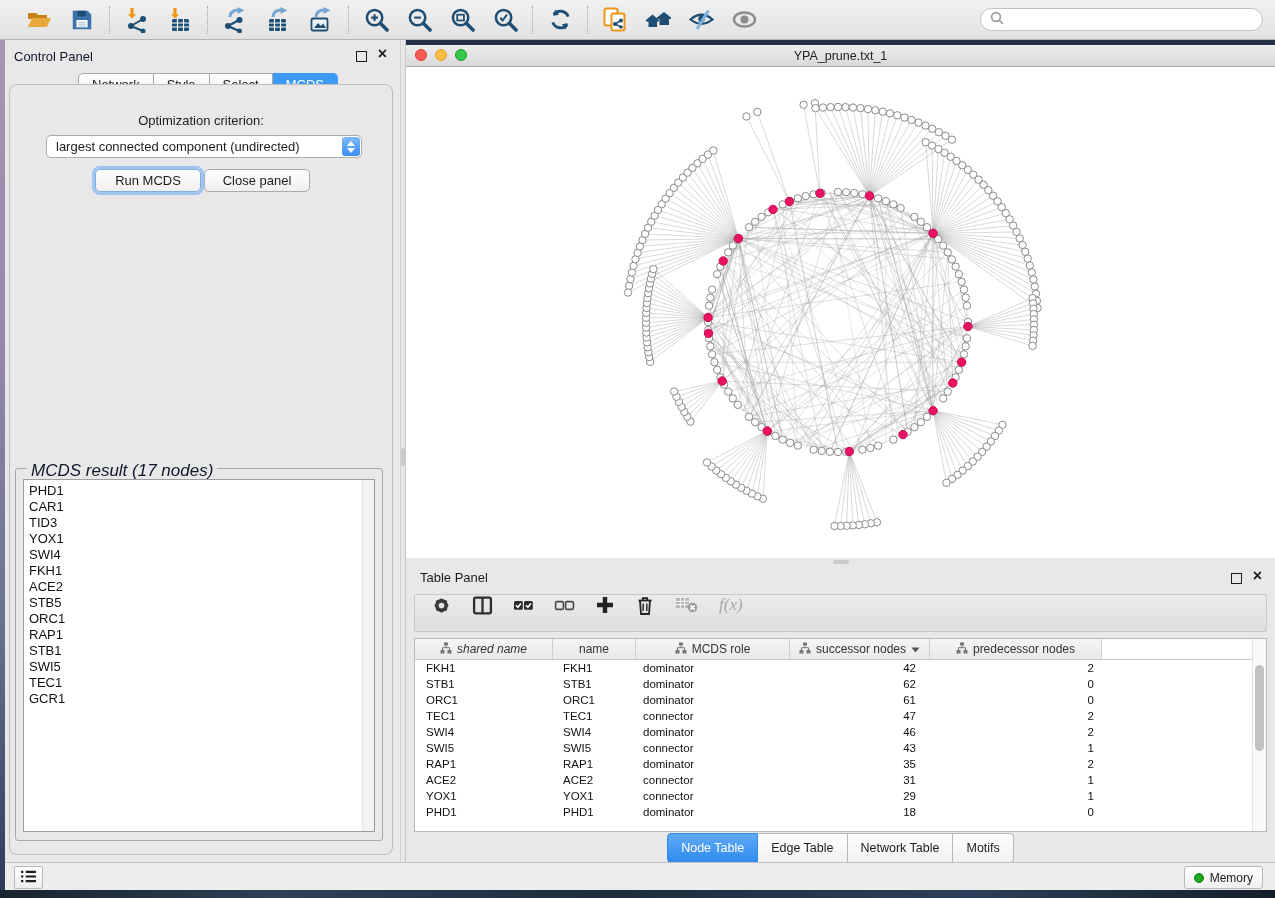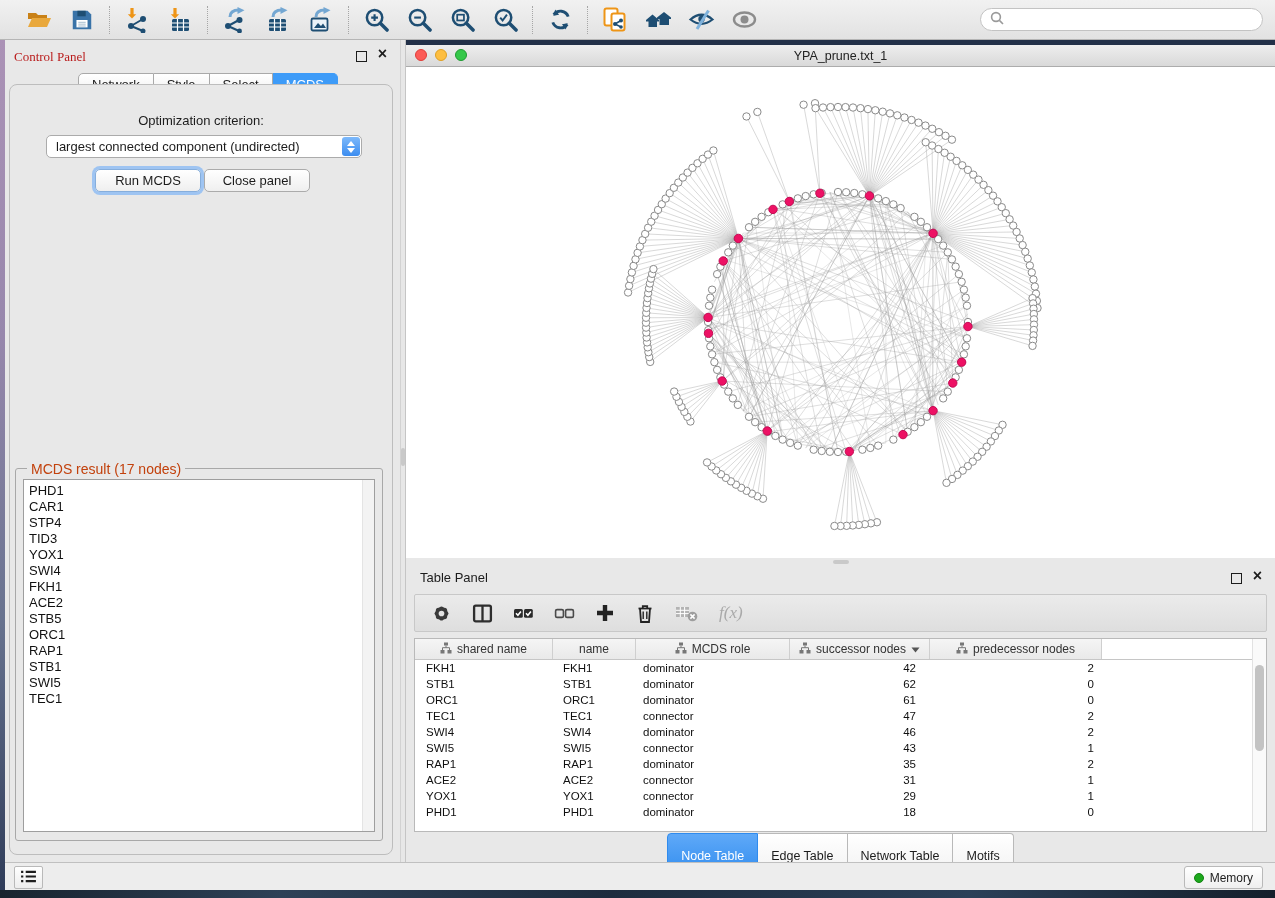--- a/index.html
+++ b/index.html
@@ -15,21 +15,21 @@
   .search-box{margin-left:auto;width:283px;height:23px;background:#fff;border:1px solid #C3C3C3;border-radius:12px;
               display:flex;align-items:center;padding:0 9px;gap:6px;box-sizing:border-box;}
   .search-box input{border:none;outline:none;flex:1;font-size:12px;background:transparent;font-family:inherit;}
   
   .wall-left{position:absolute;left:0;top:40px;width:5px;height:850px;
              background:linear-gradient(#AB92B6,#9787AC 35%,#68738F 68%,#2F3C59);}
   .wall-bottom{position:absolute;left:0;top:890px;width:1275px;height:8px;
                background:linear-gradient(90deg,#18242F,#2E4157 22%,#1D2C3E 48%,#2B4058 76%,#141F2B);}
   
   .control-panel{position:absolute;left:5px;top:40px;width:395px;height:822px;background:#E8E8E8;}
-  .panel-title{position:absolute;left:9px;top:9px;font-size:13px;color:#b91c1c;font-family:Liberation Serif, serif;}
+  .panel-title{position:absolute;left:9px;top:9px;font-size:13px;color:#0f172a;}
   .float-btn{position:absolute;top:11px;width:9px;height:9px;border:1.6px solid #1C1C1C;background:transparent;}
   .close-x{position:absolute;top:5px;font-size:16px;font-weight:700;color:#1C1C1C;line-height:18px;}
   .cp-float{right:33px;} .cp-close{right:13px;}
   .cp-tabs{position:absolute;left:73px;top:33px;display:flex;height:22px;}
   .cp-tab{display:flex;align-items:center;padding:0 13px;font-size:13px;color:#1C1C1C;
           border:1px solid #A9A9A9;border-left:none;background:linear-gradient(#FFFFFF,#F0F0F0);cursor:default;}
   .cp-tab:first-child{border-left:1px solid #A9A9A9;border-radius:5px 0 0 5px;}
   .cp-tab:last-child{border-radius:0 5px 5px 0;}
   .cp-tab.active{background:#3D9BF8;border-color:#3D9BF8;color:#fff;}
   .cp-body{position:absolute;left:4px;right:7px;top:44px;bottom:7px;border:1px solid #BDBDBD;border-radius:8px;background:#E8E8E8;}
@@ -38,21 +38,21 @@
               border-radius:5px;font-size:13px;color:#1C1C1C;display:flex;align-items:center;padding-left:9px;box-sizing:border-box;}
   .sel-stepper{position:absolute;right:1px;top:1px;bottom:1px;width:18px;border-radius:3px;
                background:linear-gradient(#7DB9FB,#3C8DF0);display:flex;flex-direction:column;align-items:center;justify-content:center;gap:2px;}
   .tri-up{width:0;height:0;border-left:4px solid transparent;border-right:4px solid transparent;border-bottom:5px solid #fff;}
   .tri-dn{width:0;height:0;border-left:4px solid transparent;border-right:4px solid transparent;border-top:5px solid #fff;}
   .btn{position:absolute;height:23px;border:1px solid #ABABAB;border-radius:5px;background:linear-gradient(#FFFFFF,#EFEFEF);
        font-size:13px;color:#1C1C1C;display:flex;align-items:center;justify-content:center;box-sizing:border-box;}
   .run-btn{left:85px;top:84px;width:106px;border-color:#86AEDC;box-shadow:0 0 0 3px rgba(96,165,250,.55);}
   .closepanel-btn{left:194px;top:84px;width:106px;}
   .group-box{position:absolute;left:5px;right:9px;top:383px;height:371px;border:1px solid #A8A8A8;border-radius:3px;}
-  .group-legend{position:absolute;top:-8px;left:11px;background:#E8E8E8;padding:0 4px;font-size:14px;color:#c2410c;}
+  .group-legend{position:absolute;top:-8px;left:11px;background:#E8E8E8;padding:0 4px;font-size:17px;color:#0f172a;font-style:italic;}
   .mcds-list{position:absolute;left:7px;right:7px;top:10px;bottom:8px;background:#fff;border:1px solid #9E9E9E;
              font-size:13px;line-height:16px;color:#111;padding:3px 0 0 5px;overflow:hidden;}
   .list-scroll{position:absolute;top:1px;bottom:1px;right:1px;width:11px;background:#F3F3F3;border-left:1px solid #E4E4E4;}
   
   .v-splitter{position:absolute;left:400px;top:40px;width:6px;height:822px;background:#E7E7E7;
               border-left:1px solid #D2D2D2;border-right:1px solid #C5C5C5;box-sizing:border-box;}
   .v-handle{position:absolute;left:0;top:408px;width:4px;height:18px;background:#C9C9C9;border-radius:2px;}
   .h-splitter{position:absolute;left:406px;top:558px;width:869px;height:8px;background:#E8E8E8;}
   .h-handle{position:absolute;left:427px;top:2px;width:16px;height:4px;background:#C9C9C9;border-radius:2px;}
   
@@ -63,37 +63,37 @@
   .light{width:12px;height:12px;border-radius:50%;box-sizing:border-box;}
   .light.red{background:#FC5B57;border:1px solid #DF3D38;}
   .light.yellow{background:#FDBE41;border:1px solid #DEA023;}
   .light.green{background:#35C84A;border:1px solid #1F9A31;}
   #net-svg{position:absolute;left:0;top:21px;}
   
   .table-panel{position:absolute;left:406px;top:566px;width:869px;height:296px;background:#E8E8E8;}
   .tp-title{position:absolute;left:14px;top:4px;font-size:13px;color:#1C1C1C;}
   .tp-float{right:33px;top:7px;} .tp-close{right:13px;top:1px;}
   .tp-toolbar{position:absolute;left:8px;right:8px;top:28px;height:38px;background:linear-gradient(#EBEBEB,#DEDEDE);
-              border:1px solid #C8C8C8;border-radius:2px;display:flex;align-items:center;gap:20px;padding-left:16px;box-sizing:border-box;}
+              border:1px solid #C8C8C8;border-radius:2px;display:flex;align-items:flex-start;gap:20px;padding-left:16px;box-sizing:border-box;}
   .tp-btn{display:flex;align-items:center;}
   .fx{font-family:"Liberation Serif",serif;font-style:italic;font-size:17px;color:#A9A9A9;}
   .tbl{position:absolute;left:8px;right:8px;top:72px;height:194px;background:#fff;border:1px solid #B9B9B9;overflow:hidden;box-sizing:border-box;}
   .tbl-head{position:absolute;left:0;top:0;right:13px;height:20px;display:flex;border-bottom:1px solid #C6C6C6;}
   .hc{display:flex;align-items:center;justify-content:center;gap:5px;box-sizing:border-box;
       border-right:1px solid #CFCFCF;background:linear-gradient(#F5F5F5,#E9E9E9);font-size:12px;color:#333;flex:none;}
   .hc-fill{flex:1;background:#fff;border-right:none;}
   .tbl-body{position:absolute;left:0;top:21px;right:13px;bottom:0;}
   .tr{display:flex;height:16px;align-items:center;font-size:11.5px;color:#101010;}
   .td{box-sizing:border-box;flex:none;white-space:nowrap;overflow:hidden;}
   .td.c0{padding-left:11px;} .td.c1{padding-left:10px;} .td.c2{padding-left:7px;}
   .td.c3{text-align:right;padding-right:14px;} .td.c4{text-align:right;padding-right:8px;}
   .tbl-scroll{position:absolute;right:0;top:0;bottom:0;width:13px;background:#FAFAFA;border-left:1px solid #E2E2E2;}
   .tbl-thumb{position:absolute;left:2px;right:2px;top:26px;height:86px;background:#C3C3C3;border-radius:5px;}
   .bottom-tabs{position:absolute;left:0;right:0;top:267px;display:flex;justify-content:center;}
-  .bt{height:20px;display:flex;align-items:center;padding:12px 13px;font-size:12.5px;color:#1C1C1C;
+  .bt{height:20px;display:flex;align-items:center;padding:4px 13px;font-size:12.5px;color:#1C1C1C;
       border:1px solid #B9B9B9;border-left:none;background:linear-gradient(#FFFFFF,#F1F1F1);}
   .bt:first-child{border-left:1px solid #B9B9B9;border-radius:4px 0 0 4px;}
   .bt:last-child{border-radius:0 4px 4px 0;}
   .bt.active{background:linear-gradient(#5FA9F8,#2F8BEE);border-color:#2F8BEE;color:#fff;}
   
   .status-bar{position:absolute;left:5px;right:0;top:862px;height:28px;background:#EDEDED;border-top:1px solid #C0C0C0;box-sizing:border-box;}
   .list-btn{position:absolute;left:9px;top:3px;width:27px;height:21px;background:linear-gradient(#FFFFFF,#EDEDED);
             border:1px solid #B9B9B9;border-radius:2px;display:flex;align-items:center;justify-content:center;}
   .memory-btn{position:absolute;right:12px;top:3px;height:21px;padding:0 9px;display:flex;align-items:center;gap:6px;
               background:linear-gradient(#FFFFFF,#EFEFEF);border:1px solid #B9B9B9;border-radius:3px;font-size:12px;color:#1C1C1C;}
@@ -274,32 +274,32 @@
           <span class="tri-dn"></span>
         </span>
     </div>
     <div class="btn run-btn">Run MCDS</div>
     <div class="btn closepanel-btn">Close panel</div>
     <div class="group-box">
       <div class="group-legend">MCDS result (17 nodes)</div>
       <div class="mcds-list" id="mcds-list">
           <div>PHD1</div>
           <div>CAR1</div>
-          <div>STP4</div>
           <div>TID3</div>
           <div>YOX1</div>
           <div>SWI4</div>
           <div>FKH1</div>
           <div>ACE2</div>
           <div>STB5</div>
           <div>ORC1</div>
           <div>RAP1</div>
           <div>STB1</div>
           <div>SWI5</div>
           <div>TEC1</div>
+          <div>GCR1</div>
         </div>
       <div class="list-scroll" style="top:11px;bottom:9px;right:8px;"></div>
     </div>
   </div>
 </div>
 
 <div class="v-splitter">
     <div class="v-handle"></div>
   </div>
 
@@ -998,21 +998,21 @@
           <circle cx="17.5" cy="12.5" r="4.8" fill="#9E9E9E"></circle>
           <path d="M15.4 10.4l4.2 4.2M19.6 10.4l-4.2 4.2" stroke="#fff" stroke-width="1.5"></path>
         </svg>
       </div>
     <div class="tp-btn">
         <span class="fx">f(x)</span>
       </div>
   </div>
   <div class="tbl">
     <div class="tbl-head" id="tbl-head">
-        <div class="hc" style="width: 138px;">
+        <div class="hc" style="width: 138px; font-style: italic;">
           <span><svg width="12" height="12" viewBox="0 0 12 12">
               <g fill="#777">
                 <rect x="4" y="0.5" width="4" height="3"></rect>
                 <rect x="0.5" y="8" width="4" height="3.5"></rect>
                 <rect x="7.5" y="8" width="4" height="3.5"></rect>
               </g>
               <path d="M6 3.5v2.2M2.5 8V5.7h7V8" stroke="#777" fill="none"></path>
             </svg></span>
           <span>shared name</span>
         </div>

